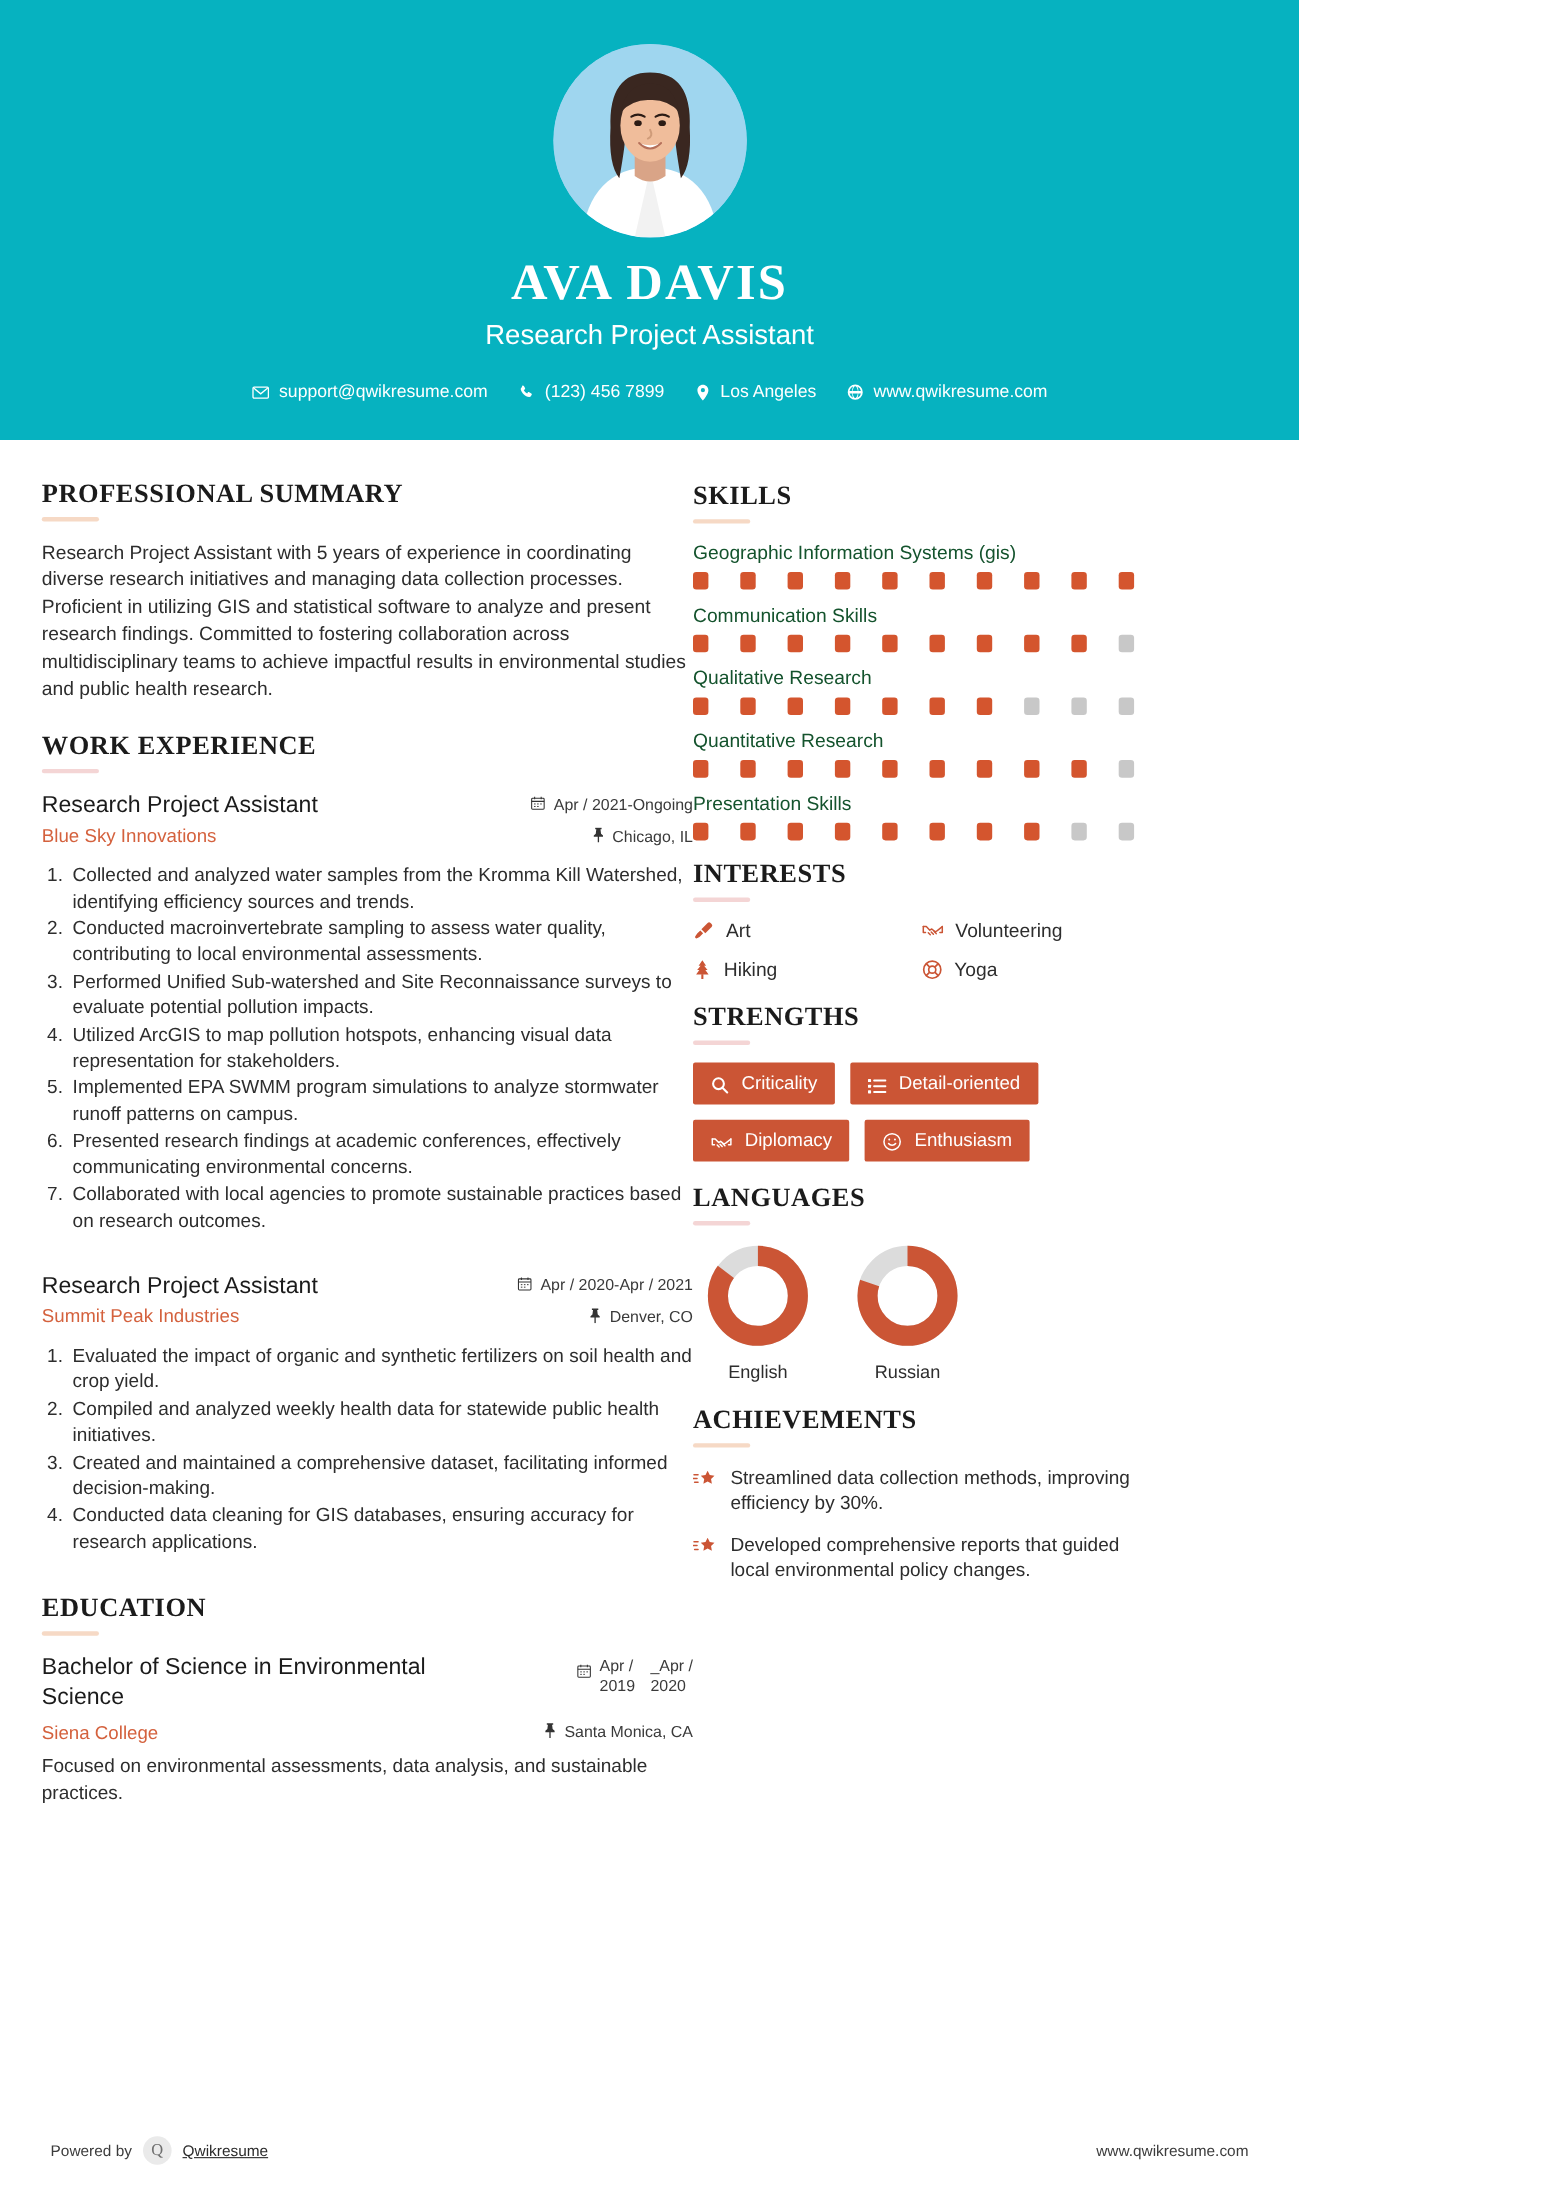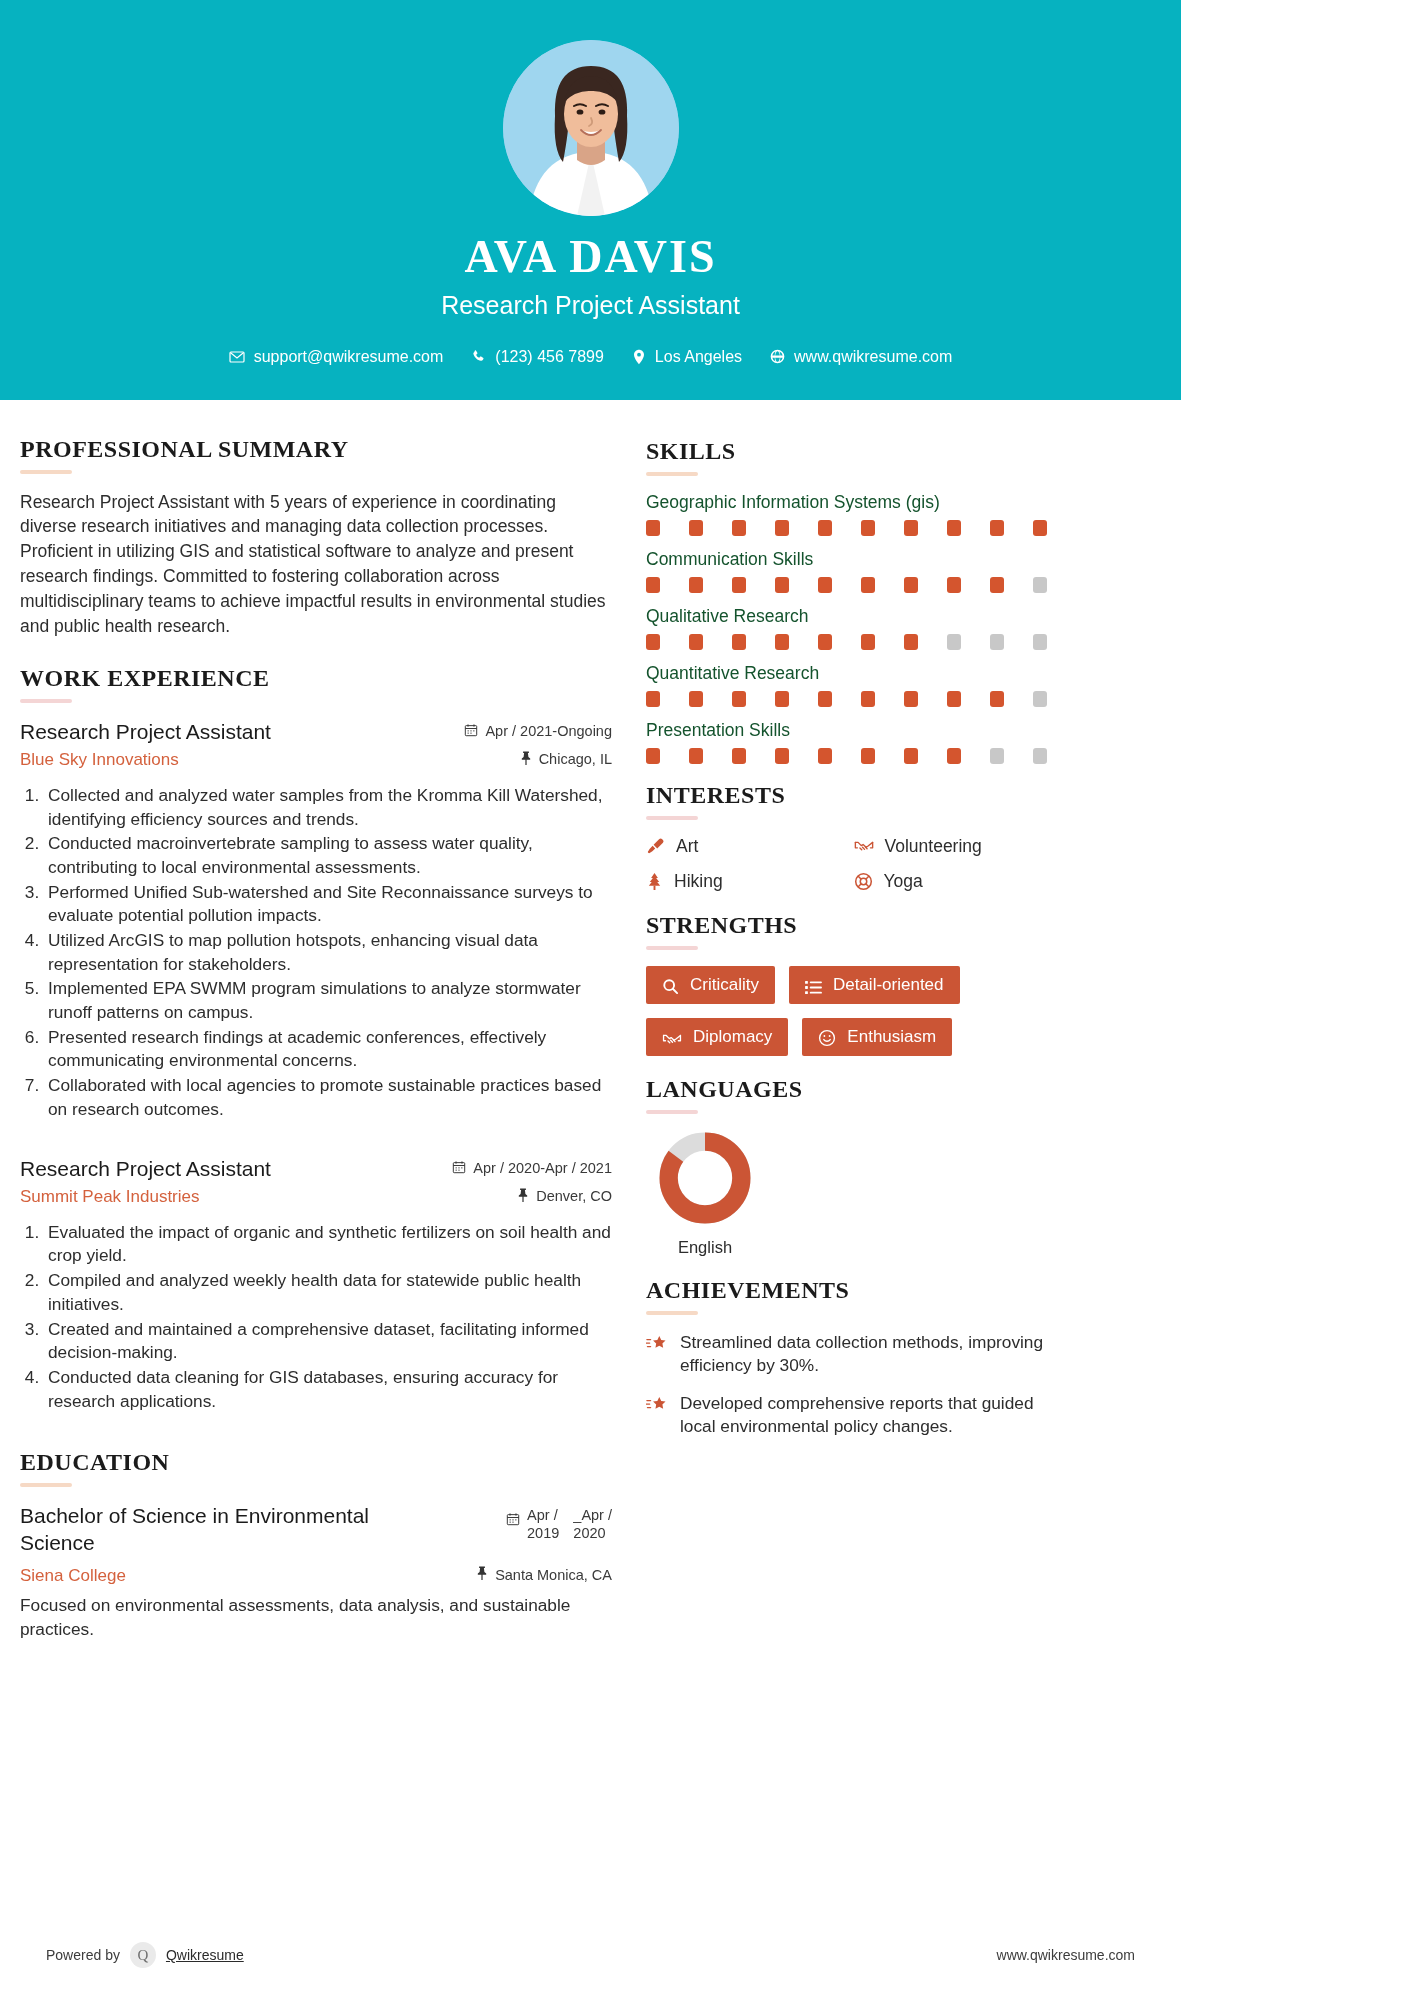--- a/index.html
+++ b/index.html
@@ -59,22 +59,21 @@
     display: flex;
     align-items: center;
     gap: 9px;
     margin: 0 9px;
   }
   .contact-item svg { display:block; }
 
   
   .body {
     display: flex;
-    padding: 36px 38px 0 20px;
-    gap: 34px;
+    padding: 36px 38px 0 38px;
     align-items: flex-start;
   }
   .col-left  { width: 592px; flex: none; }
   .col-right { width: 405px; flex: none; padding-top: 2px; }
 
   
   .sec-title {
     font-family: "Liberation Serif", serif;
     font-weight: bold;
     font-size: 24px;
@@ -633,20 +632,27 @@
         <div class="sec-title">LANGUAGES</div>
         <div class="sec-rule pink"></div>
         <div class="langs">
           <div class="lang">
             <svg width="96" height="96" viewBox="0 0 42 42">
               <circle cx="21" cy="21" r="15.9" fill="none" stroke="#dcdcdc" stroke-width="8"></circle>
               <circle class="donut-arc" cx="21" cy="21" r="15.9" fill="none" stroke="#cb5535" stroke-width="8" stroke-dasharray="85 15" transform="rotate(-90 21 21)"></circle>
             </svg>
             <div class="lang-label">English</div>
           </div>
+          <div class="lang">
+            <svg width="96" height="96" viewBox="0 0 42 42">
+              <circle cx="21" cy="21" r="15.9" fill="none" stroke="#dcdcdc" stroke-width="8"></circle>
+              <circle class="donut-arc" cx="21" cy="21" r="15.9" fill="none" stroke="#cb5535" stroke-width="8" stroke-dasharray="80 20" transform="rotate(-90 21 21)"></circle>
+            </svg>
+            <div class="lang-label">Russian</div>
+          </div>
         </div>
       </div>
 
       <div class="sec-block">
         <div class="sec-title">ACHIEVEMENTS</div>
         <div class="sec-rule"></div>
 
         <div class="ach">
           <span>
             <svg width="22" height="20" viewBox="0 0 24 20" fill="none">

